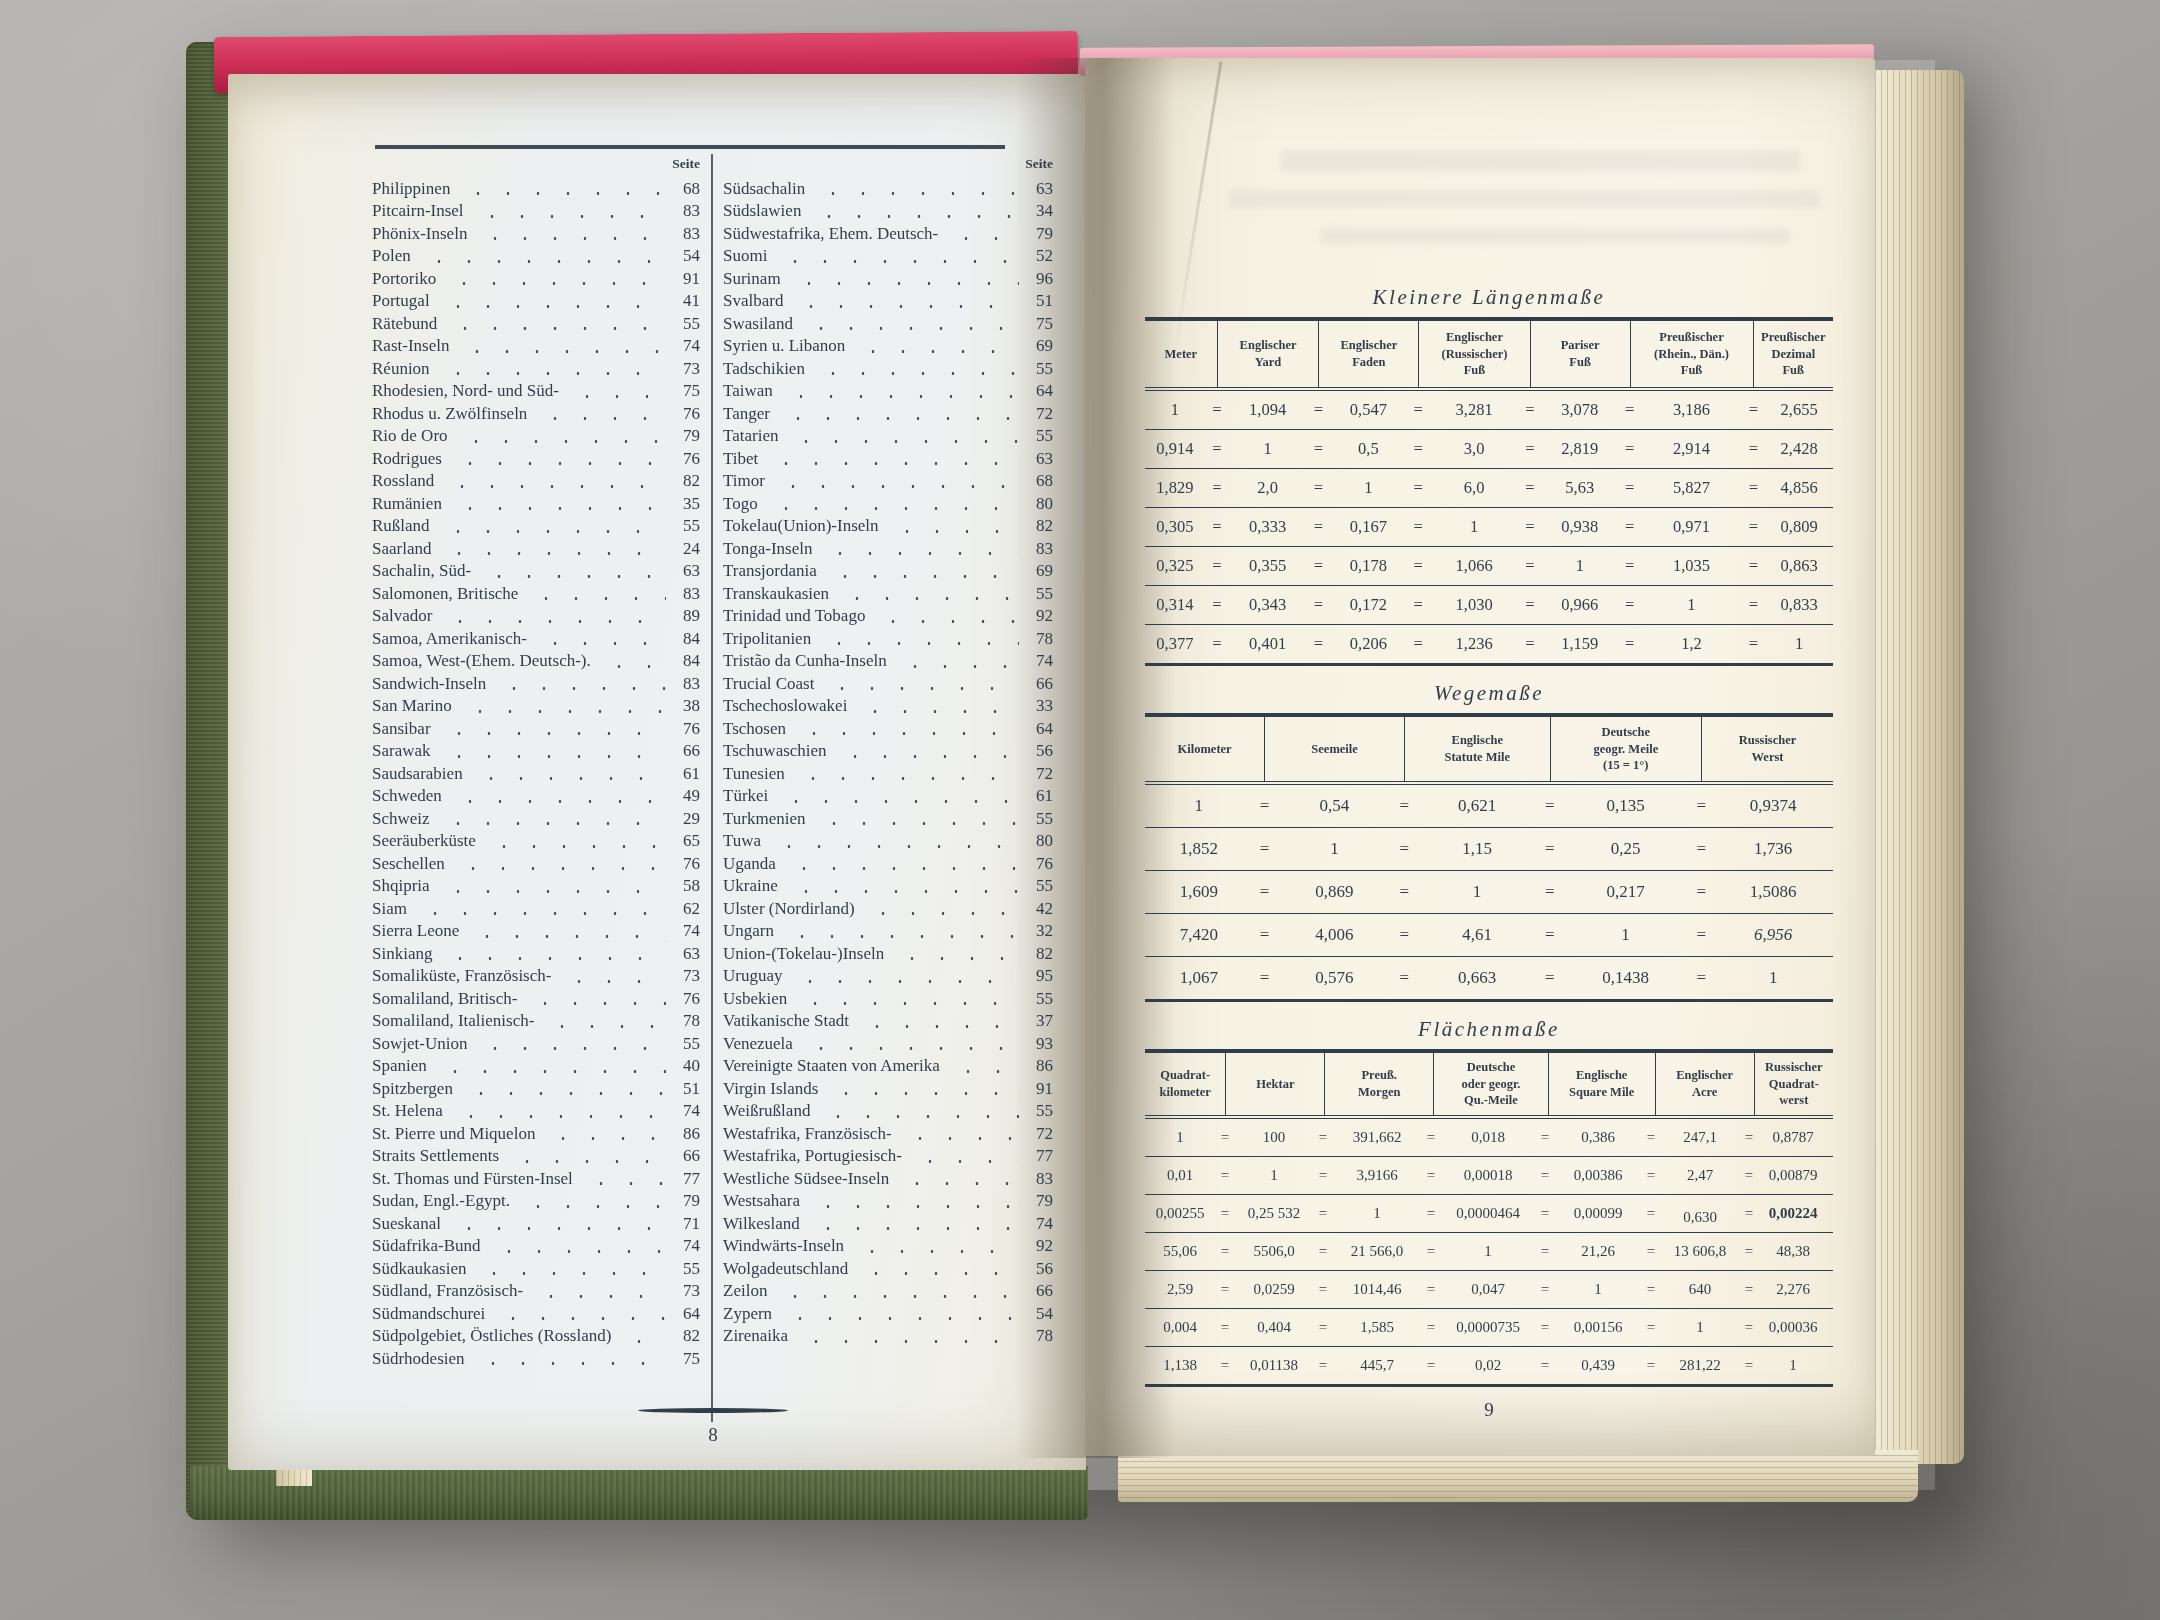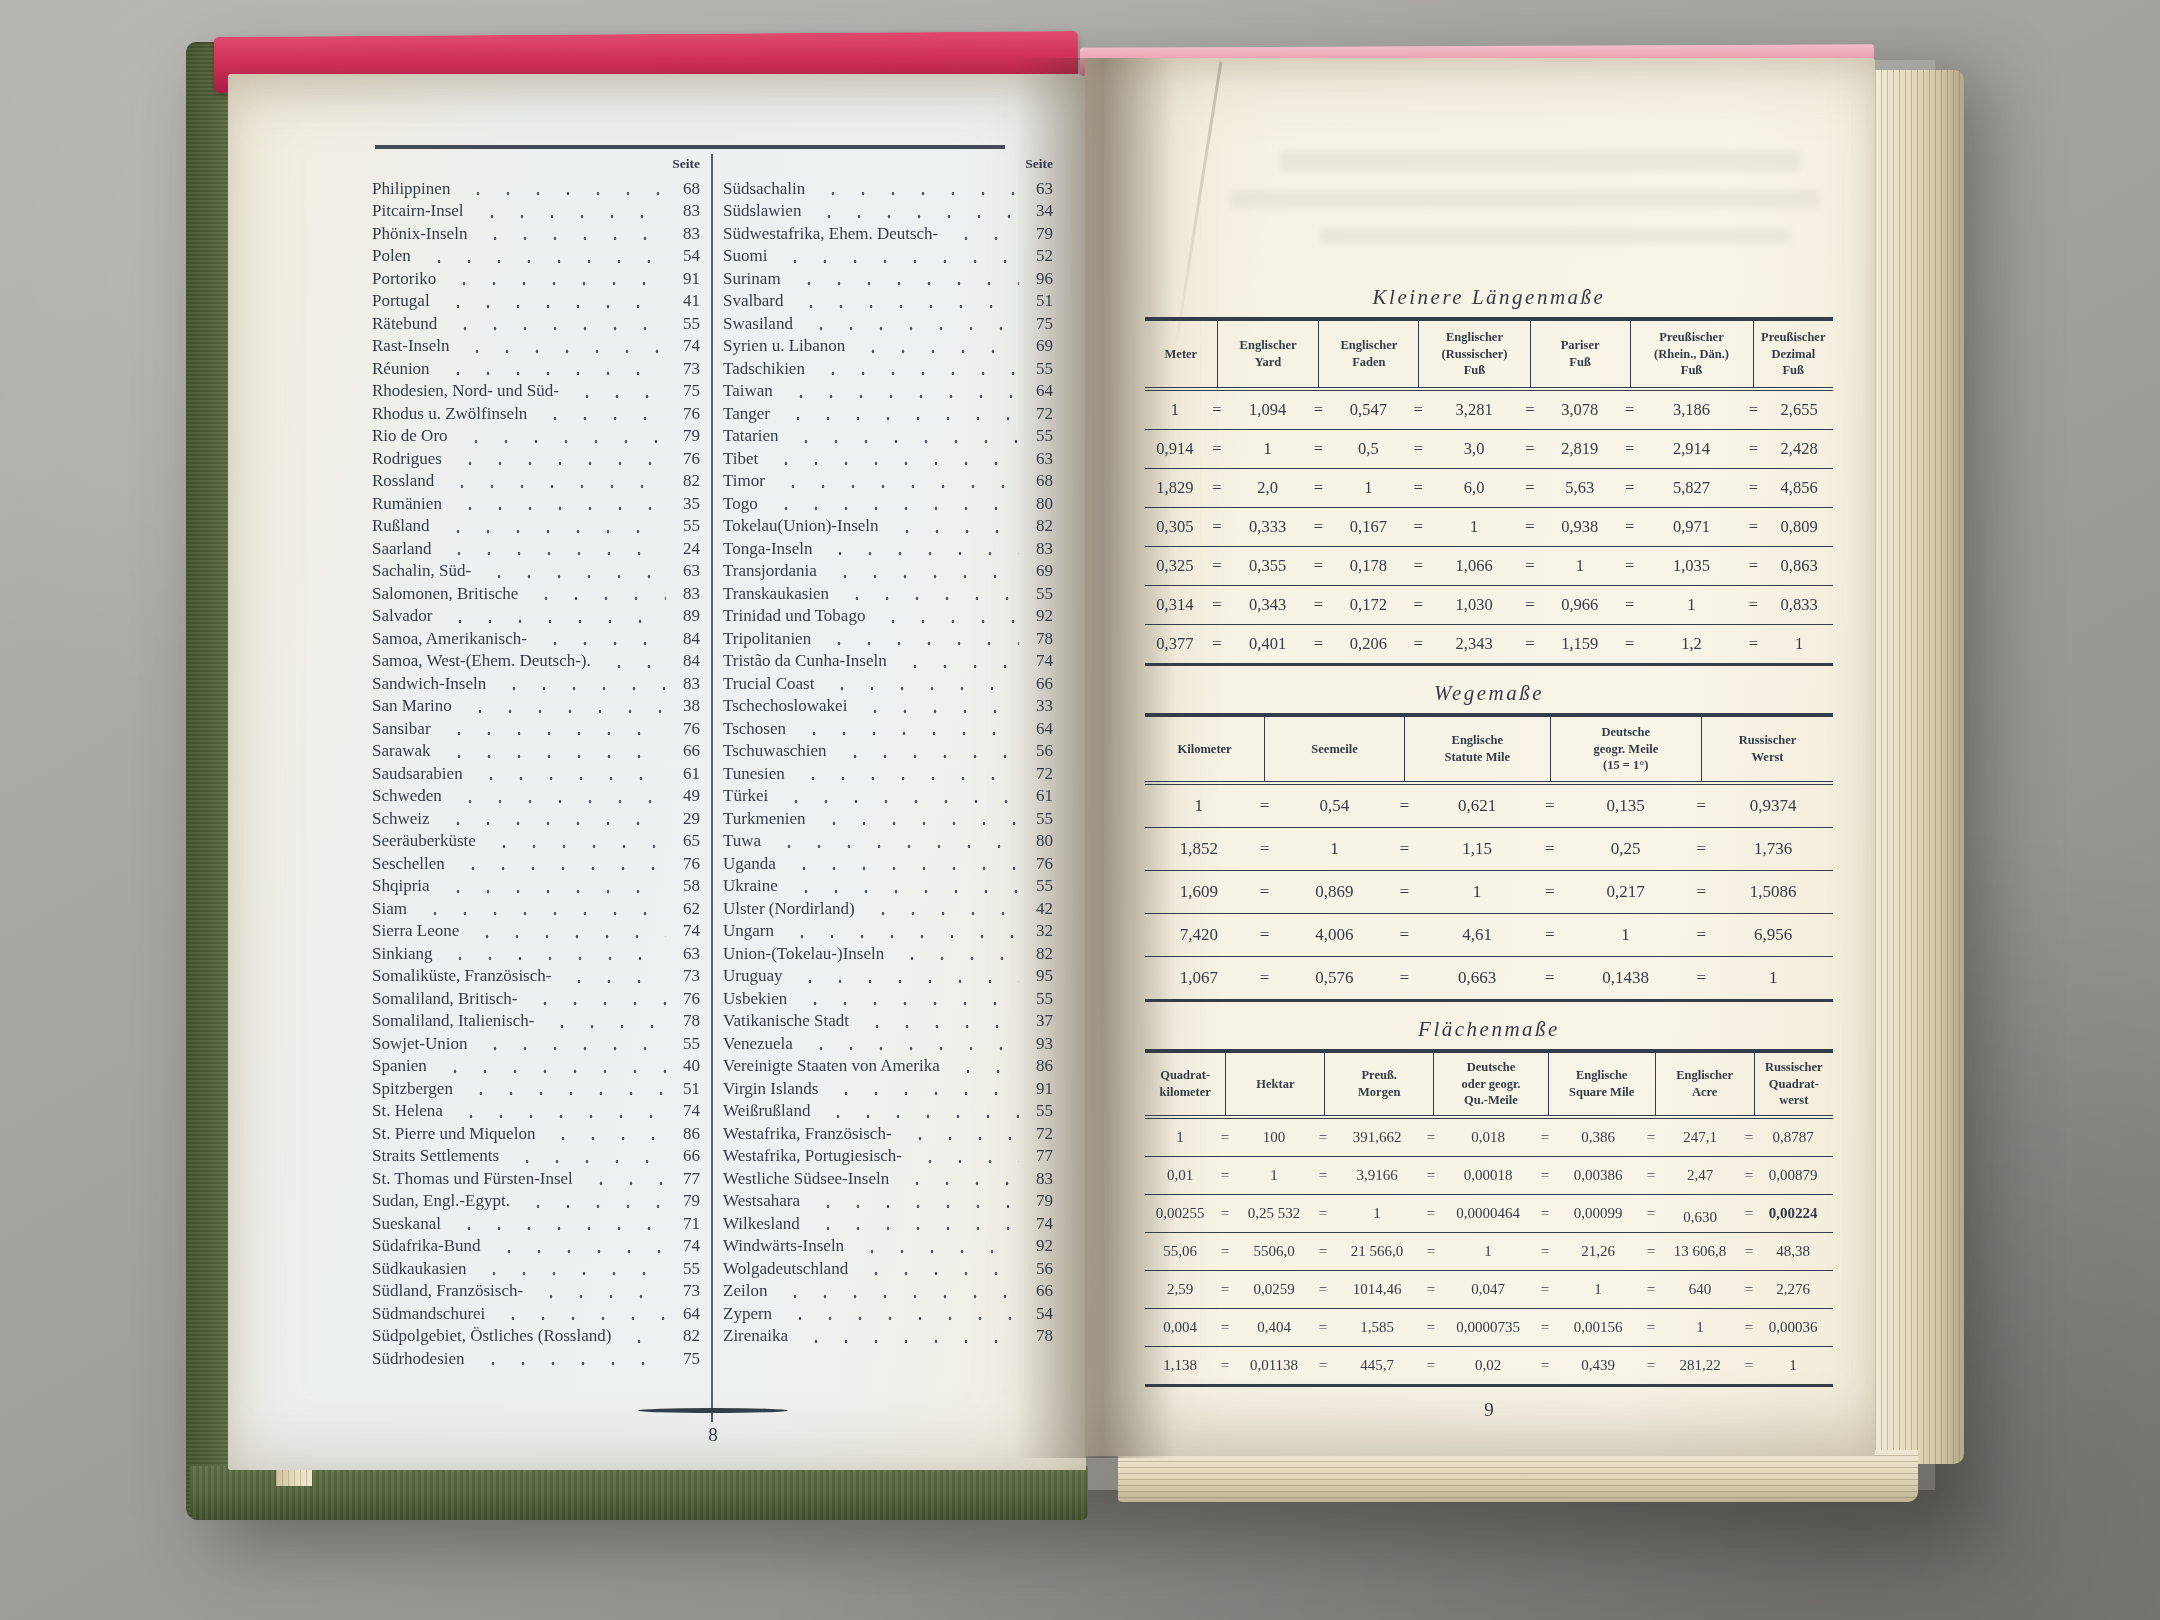--- a/index.html
+++ b/index.html
@@ -792,21 +792,21 @@
         <span class="eq">=</span>
         <span class="tv" style="width: 68px;">0,833</span>
       </div>
       <div class="trow">
         <span class="tv" style="width: 60px;">0,377</span>
         <span class="eq">=</span>
         <span class="tv" style="width: 78px;">0,401</span>
         <span class="eq">=</span>
         <span class="tv" style="width: 76px;">0,206</span>
         <span class="eq">=</span>
-        <span class="tv" style="width: 88px;">2,343</span>
+        <span class="tv" style="width: 88px;">1,236</span>
         <span class="eq">=</span>
         <span class="tv" style="width: 76px;">1,159</span>
         <span class="eq">=</span>
         <span class="tv" style="width: 100px;">1,2</span>
         <span class="eq">=</span>
         <span class="tv" style="width: 68px;">1</span>
       </div>
     </div>
 
   <div class="tbl-title">Wegemaße</div>
@@ -857,21 +857,21 @@
       </div>
       <div class="trow">
         <span class="tv" style="width: 108px;">7,420</span>
         <span class="eq">=</span>
         <span class="tv" style="width: 116px;">4,006</span>
         <span class="eq">=</span>
         <span class="tv" style="width: 122px;">4,61</span>
         <span class="eq">=</span>
         <span class="tv" style="width: 128px;">1</span>
         <span class="eq">=</span>
-        <span class="tv" style="width: 120px;">6,956</span>
+        <span class="tv" style="width: 120px; font-style: italic;">6,956</span>
       </div>
       <div class="trow">
         <span class="tv" style="width: 108px;">1,067</span>
         <span class="eq">=</span>
         <span class="tv" style="width: 116px;">0,576</span>
         <span class="eq">=</span>
         <span class="tv" style="width: 122px;">0,663</span>
         <span class="eq">=</span>
         <span class="tv" style="width: 128px;">0,1438</span>
         <span class="eq">=</span>

